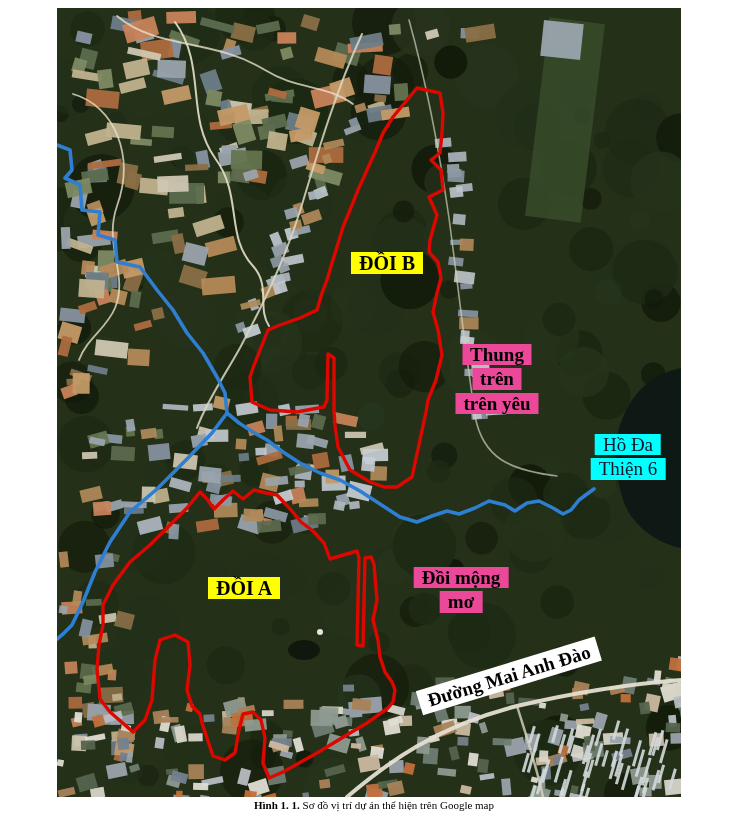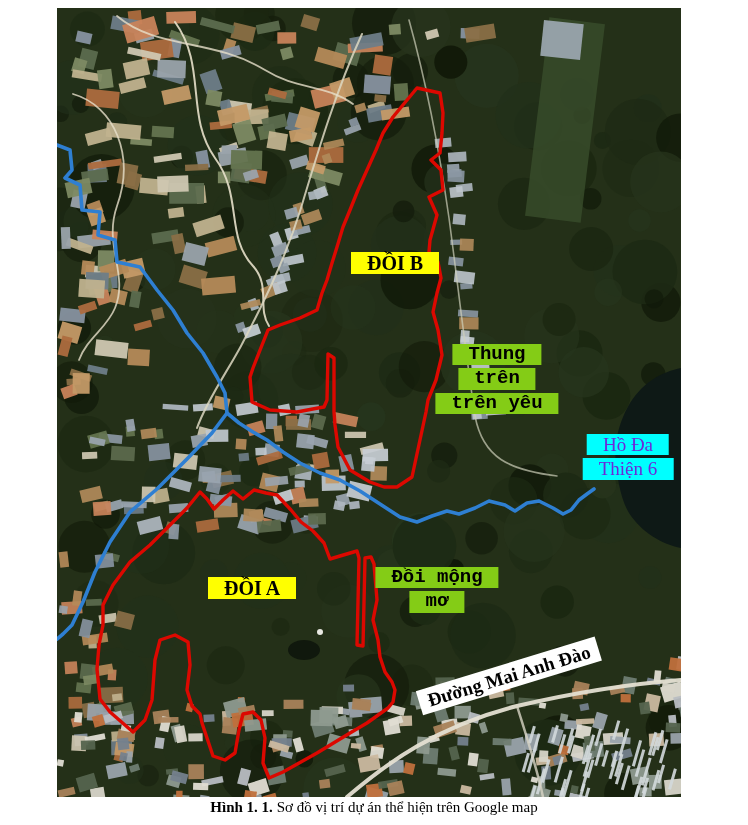--- a/index.html
+++ b/index.html
@@ -4,31 +4,31 @@
 <style>
   html,body{margin:0;padding:0;background:#ffffff;}
   body{width:748px;height:825px;position:relative;overflow:hidden;
        font-family:"Liberation Serif","DejaVu Serif",serif;}
   .figure{position:absolute;inset:0;}
   .map{position:absolute;left:57px;top:8px;width:624px;height:789px;
        background:#243018;overflow:hidden;}
   svg{display:block;}
   .lbl{position:absolute;font-family:"Liberation Serif","DejaVu Serif",serif;
        font-weight:bold;color:#000;line-height:1.12;white-space:nowrap;z-index:5;}
-  .hl{display:inline-block;padding:0 16px;}
+  .hl{display:inline-block;padding:0 8px;}
   .bg-yellow .hl{background:#ffff00;}
-  .bg-green .hl{background:#84cc16;font-family:Liberation Mono, monospace;}
-  .bg-cyan .hl{background:#00ffff;color:#6d28d9;font-weight:normal;}
+  .bg-green .hl{background:#ec4899;}
+  .bg-cyan .hl{background:#00ffff;color:#0f172a;font-weight:normal;}
   .col{display:flex;flex-direction:column;align-items:center;gap:3px;
        transform:translateX(-50%);text-align:center;font-size:19px;}
   .single{font-size:20px;}
   .road-lbl{background:#ffffff;font-size:19px;padding:2px 9px;
        transform:translate(-50%,-50%) rotate(-17deg);}
   .caption{position:absolute;left:0;right:0;top:799px;text-align:center;
-       font-size:15px;color:#000;}
+       font-size:11px;color:#000;}
   .caption b{font-weight:bold;}
 </style>
 </head>
 <body>
 
 <div class="figure">
   <div class="map">
     <svg width="624" height="789" viewBox="0 0 624 789">
       <rect x="0" y="0" width="624" height="789" fill="#243018"></rect>
       <g id="g-forest">
@@ -800,21 +800,21 @@
 
     <div class="lbl col bg-cyan" style="left:571px;top:426px;">
       <span class="hl">Hồ Đa</span>
       <span class="hl">Thiện 6</span>
     </div>
 
     <div class="lbl single bg-yellow" style="left:151px;top:569px;text-align:right;">
       <span class="hl">ĐỒI A</span>
     </div>
 
-    <div class="lbl col bg-green" style="left:380px;top:559px;">
+    <div class="lbl col bg-green" style="left:404px;top:559px;">
       <span class="hl">Đồi mộng</span>
       <span class="hl">mơ</span>
     </div>
 
     <div class="lbl road-lbl" style="left:452px;top:668px;">Đường Mai Anh Đào</div>
   </div>
 
   <div class="caption">
     <b>Hình 1. 1.</b><span> Sơ đồ vị trí dự án thể hiện trên Google map</span>
   </div>

